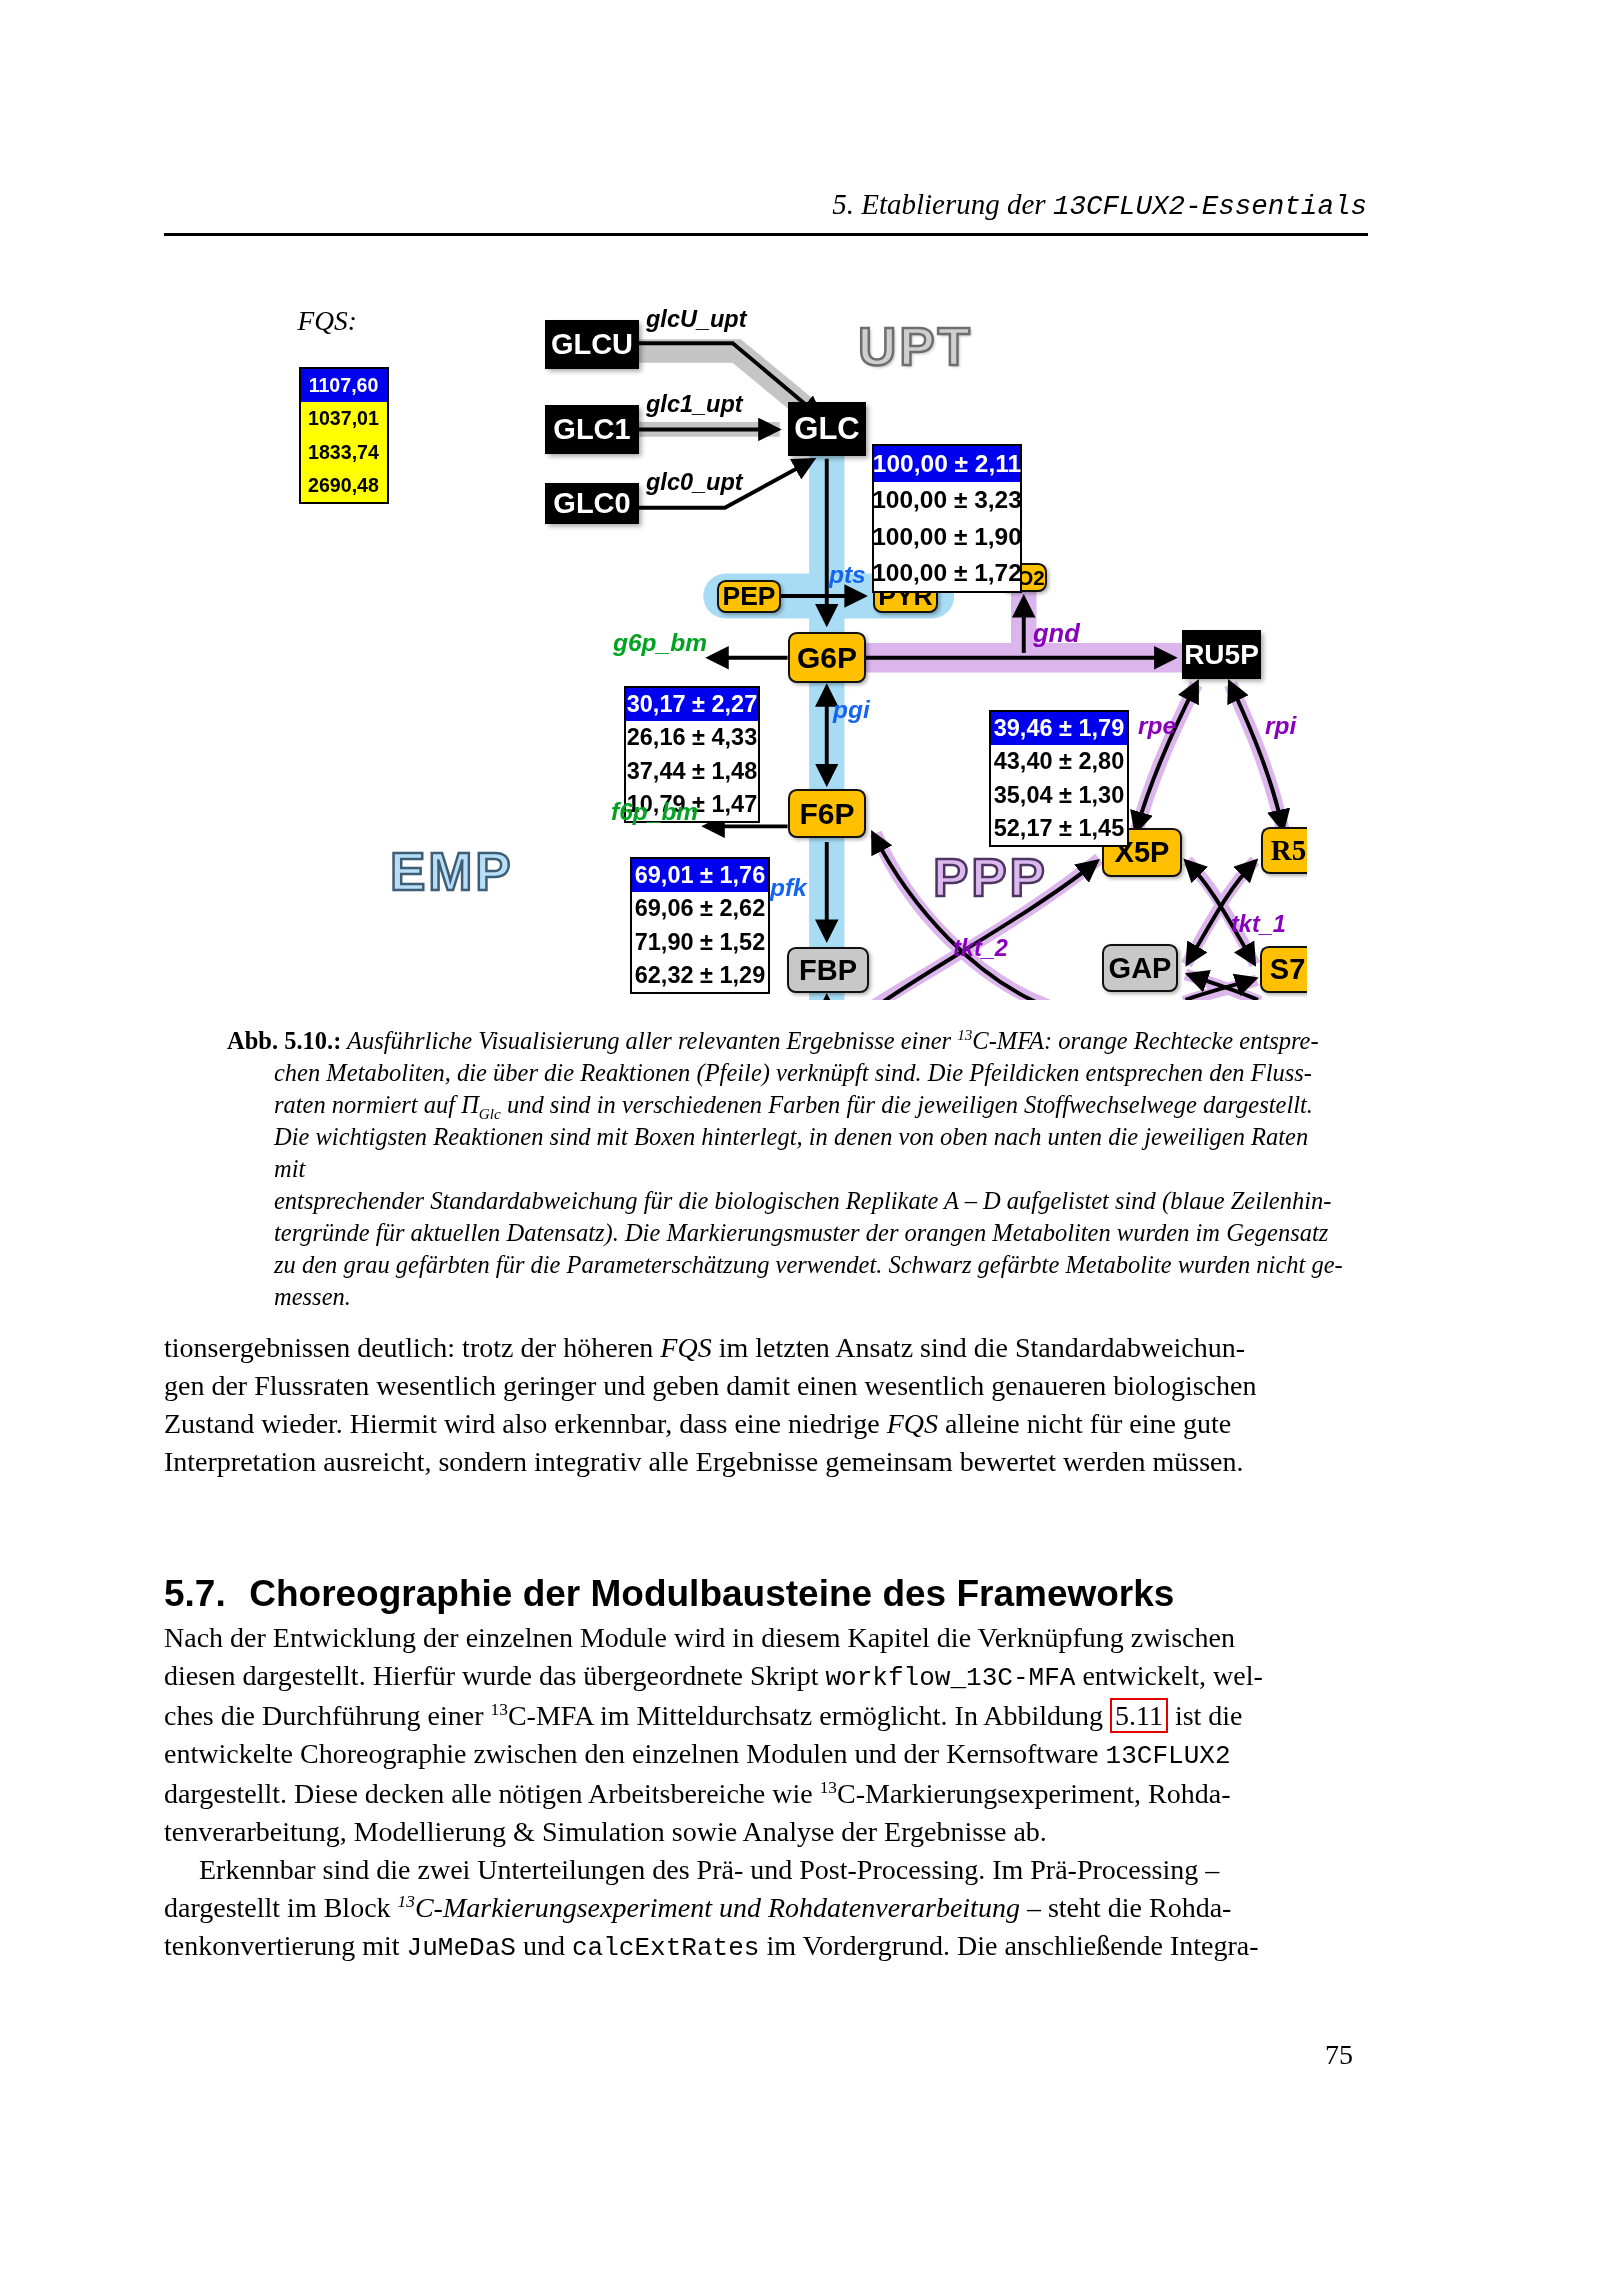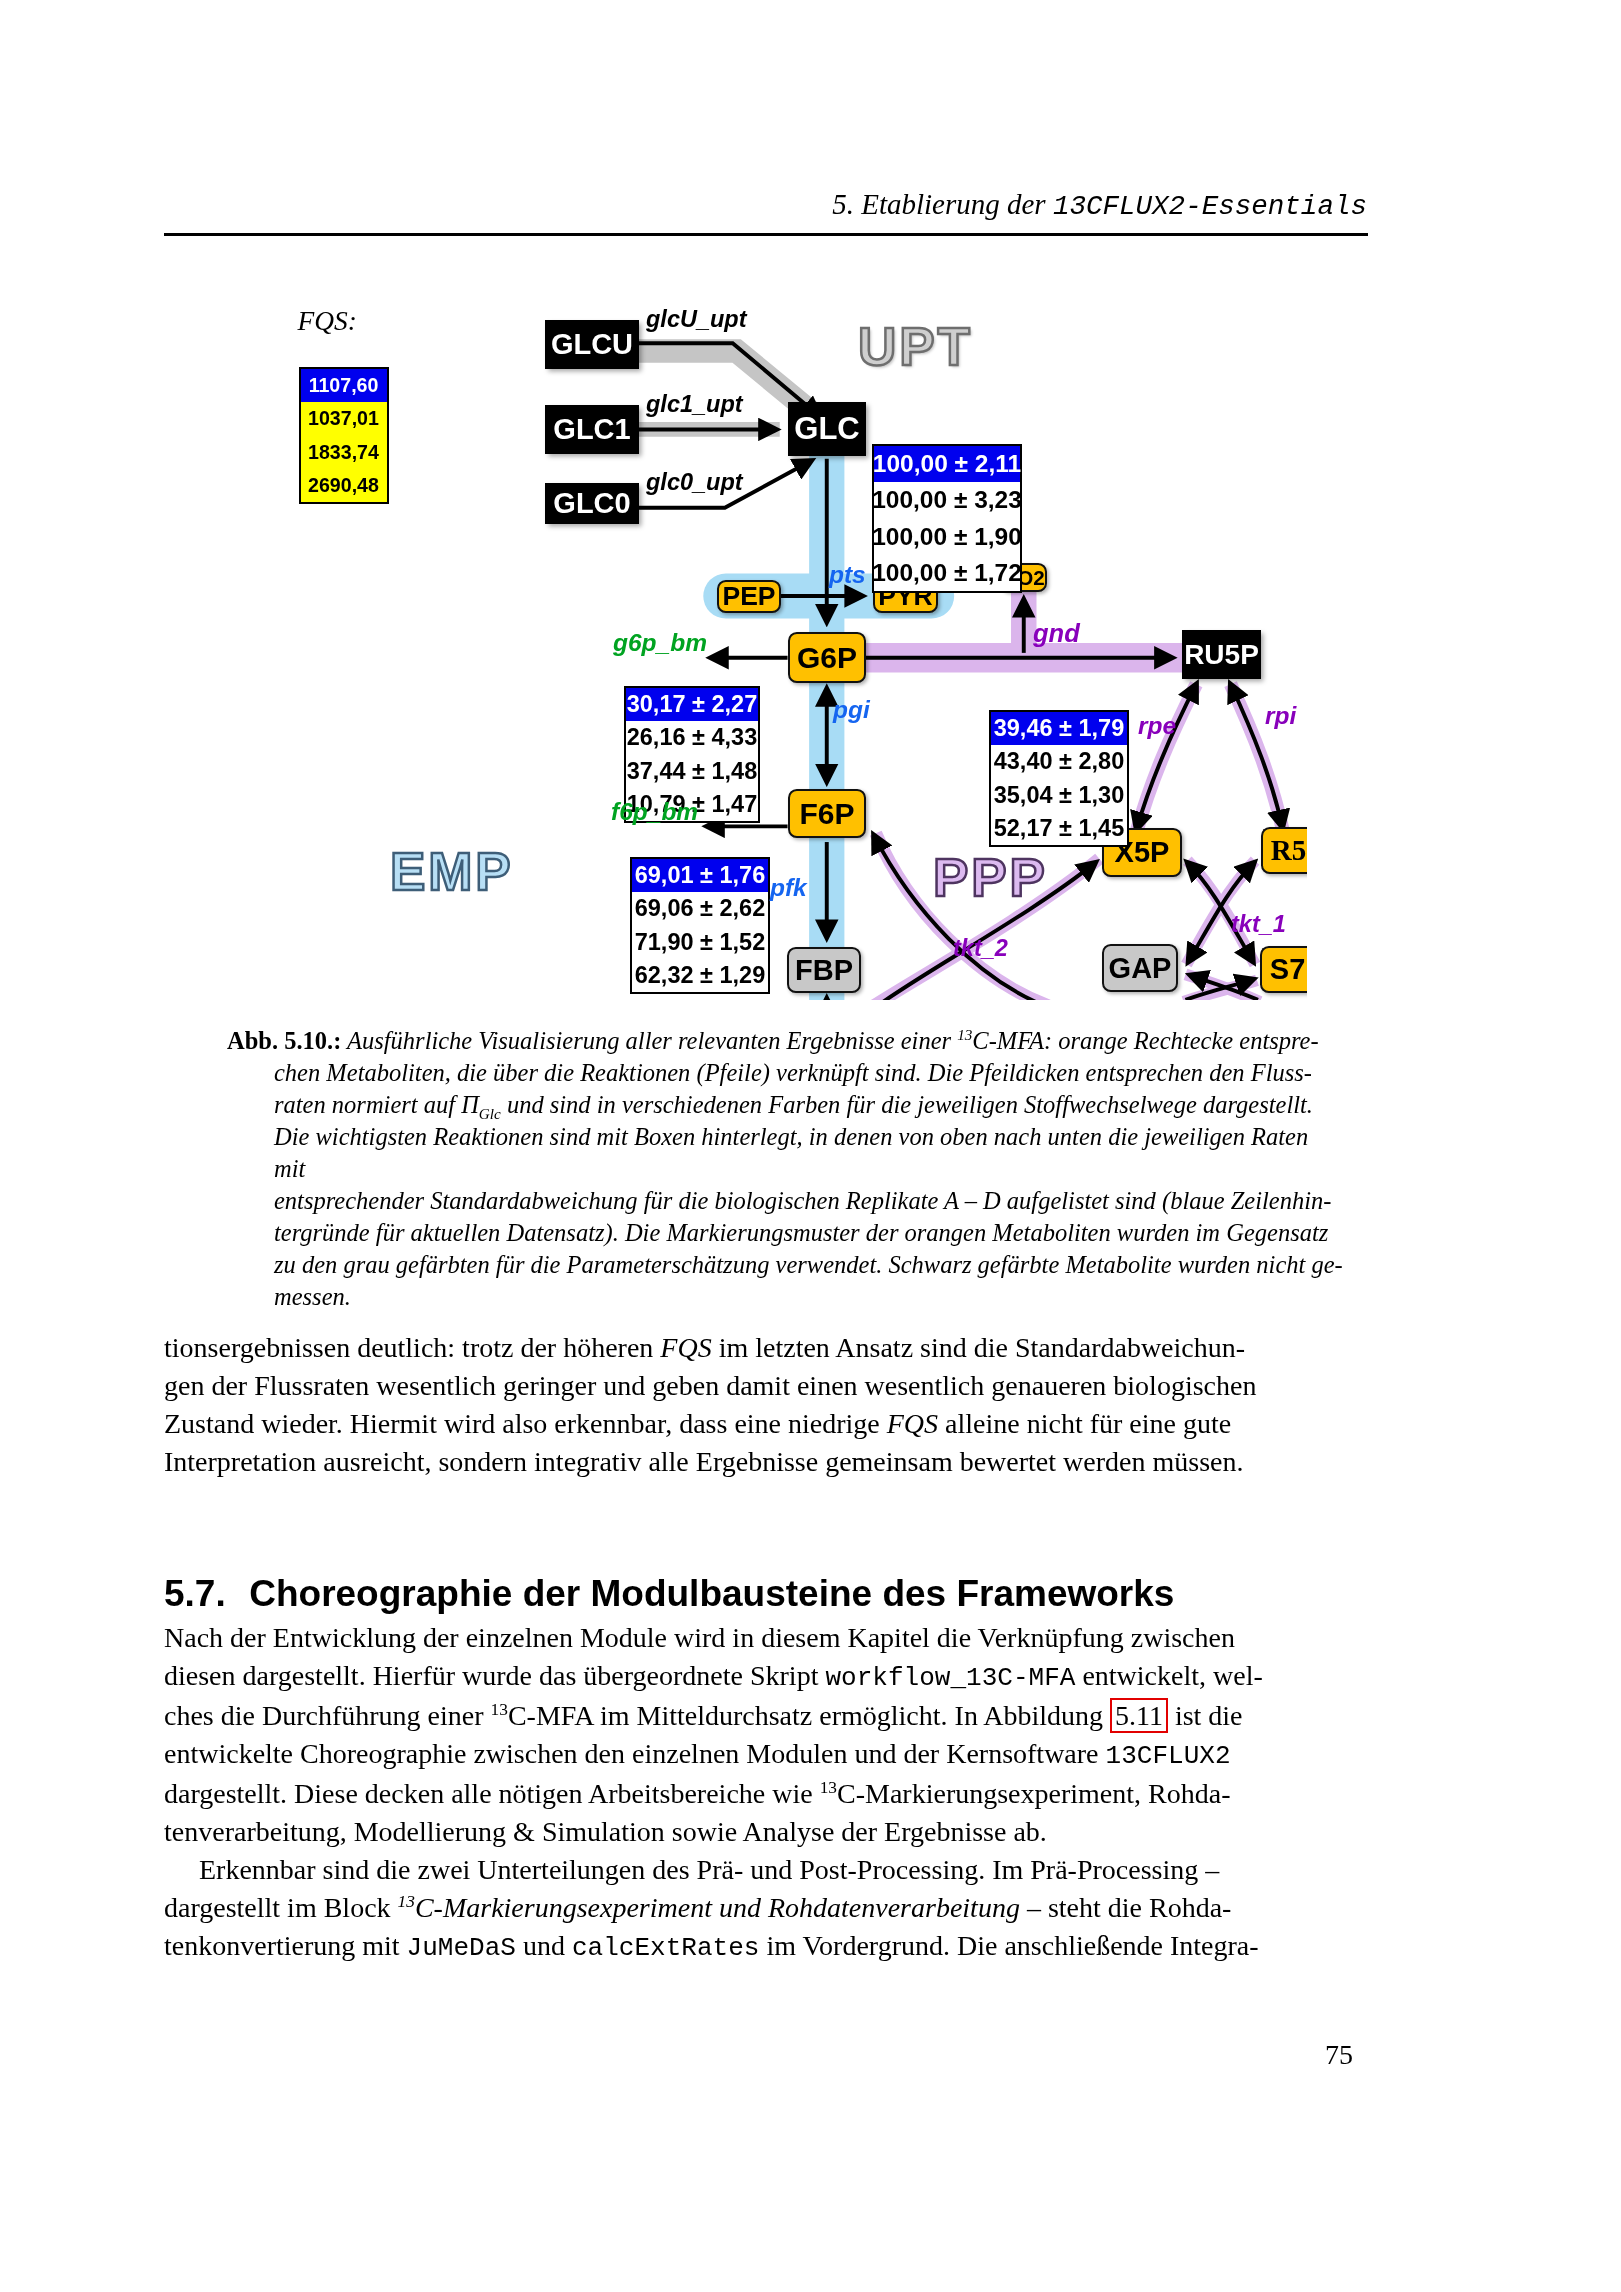--- a/index.html
+++ b/index.html
@@ -163,21 +163,21 @@
 
   <div class="abs obox" style="left:443px;top:286px;width:64px;height:33px;font-size:26.5px;">PEP</div>
   <div class="abs obox" style="left:599px;top:286px;width:65px;height:33px;font-size:26.5px;">PYR</div>
   <div class="abs obox" style="left:726px;top:269px;width:47px;height:29px;font-size:20.6px;">CO2</div>
   <div class="abs obox" style="left:514px;top:338px;width:78px;height:51px;font-size:30px;">G6P</div>
   <div class="abs obox" style="left:514px;top:495px;width:78px;height:49px;font-size:30px;">F6P</div>
   <div class="abs obox" style="left:828px;top:534px;width:80px;height:49px;font-size:29px;">X5P</div>
   <div class="abs obox clipbox" style="left:987px;top:533px;width:59px;height:47px;font-size:29px;font-family:Liberation Serif, serif;">R5</div>
   <div class="abs obox clipbox" style="left:986px;top:652px;width:59px;height:47px;font-size:29px;">S7</div>
 
-  <div class="abs gbox" style="left:513px;top:653px;width:74px;height:46px;font-size:29px;">FBP</div>
+  <div class="abs gbox" style="left:513px;top:653px;width:82px;height:46px;font-size:29px;">FBP</div>
   <div class="abs gbox" style="left:828px;top:650px;width:76px;height:48px;font-size:29px;">GAP</div>
 
   <div class="abs vbox" style="left:598px;top:128px;width:150px;height:149px;font-size:24.5px;">
       <div class="vrow hl">100,00 ± 2,11</div>
       <div class="vrow ">100,00 ± 3,23</div>
       <div class="vrow ">100,00 ± 1,90</div>
       <div class="vrow ">100,00 ± 1,72</div>
     </div>
   <div class="abs vbox" style="left:350px;top:370px;width:136px;height:137px;font-size:23.5px;">
       <div class="vrow hl">30,17 ± 2,27</div>
@@ -202,21 +202,21 @@
     </div>
 
   <div class="rlabel lbl-black" style="left:372px;top:11.8px;font-size:23.5px;">glcU_upt</div>
   <div class="rlabel lbl-black" style="left:372px;top:97px;font-size:23.5px;">glc1_upt</div>
   <div class="rlabel lbl-black" style="left:372px;top:175px;font-size:23.5px;">glc0_upt</div>
   <div class="rlabel lbl-blue" style="left:555px;top:267px;font-size:24.5px;">pts</div>
   <div class="rlabel lbl-blue" style="left:559px;top:402px;font-size:24.5px;">pgi</div>
   <div class="rlabel lbl-blue" style="left:496px;top:580px;font-size:24.5px;">pfk</div>
   <div class="rlabel lbl-purple" style="left:759px;top:325px;font-size:25.5px;">gnd</div>
   <div class="rlabel lbl-purple" style="left:864px;top:418px;font-size:24.5px;">rpe</div>
-  <div class="rlabel lbl-purple" style="left:991px;top:408px;font-size:24.5px;">rpi</div>
+  <div class="rlabel lbl-purple" style="left:991px;top:418px;font-size:24.5px;">rpi</div>
   <div class="rlabel lbl-purple" style="left:957px;top:617px;font-size:23.5px;">tkt_1</div>
   <div class="rlabel lbl-purple" style="left:679px;top:641px;font-size:23.5px;">tkt_2</div>
   <div class="rlabel lbl-green" style="left:339px;top:335px;font-size:24.5px;">g6p_bm</div>
   <div class="rlabel lbl-green" style="left:337px;top:504px;font-size:24.5px;">f6p_bm</div>
 </div>
 
 <div class="caption"><span class="r-bu">Abb. 5.10.:</span><span> Ausführliche Visualisierung aller relevanten Ergebnisse einer </span><span class="r-sup">13</span><span>C-MFA: orange Rechtecke entspre-</span><br><span>chen Metaboliten, die über die Reaktionen (Pfeile) verknüpft sind. Die Pfeildicken entsprechen den Fluss-</span><br><span>raten normiert auf Π</span><span class="r-sub">Glc</span><span> und sind in verschiedenen Farben für die jeweiligen Stoffwechselwege dargestellt.</span><br><span>Die wichtigsten Reaktionen sind mit Boxen hinterlegt, in denen von oben nach unten die jeweiligen Raten mit</span><br><span>entsprechender Standardabweichung für die biologischen Replikate A – D aufgelistet sind (blaue Zeilenhin-</span><br><span>tergründe für aktuellen Datensatz). Die Markierungsmuster der orangen Metaboliten wurden im Gegensatz</span><br><span>zu den grau gefärbten für die Parameterschätzung verwendet. Schwarz gefärbte Metabolite wurden nicht ge-</span><br><span>messen.</span></div>
 
 <div class="para p1"><span>tionsergebnissen deutlich: trotz der höheren </span><span class="r-i">FQS</span><span> im letzten Ansatz sind die Standardabweichun-</span><br><span>gen der Flussraten wesentlich geringer und geben damit einen wesentlich genaueren biologischen</span><br><span>Zustand wieder. Hiermit wird also erkennbar, dass eine niedrige </span><span class="r-i">FQS</span><span> alleine nicht für eine gute</span><br><span>Interpretation ausreicht, sondern integrativ alle Ergebnisse gemeinsam bewertet werden müssen.</span></div>
 

